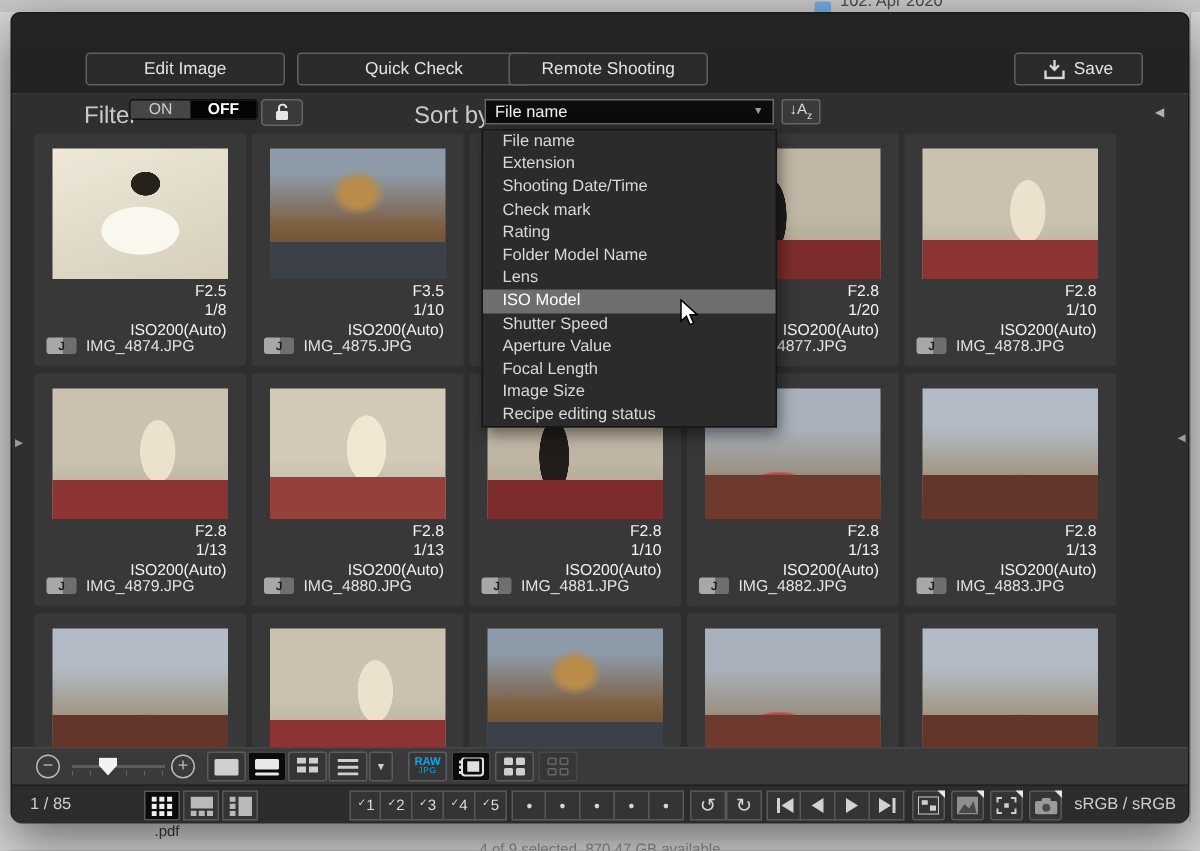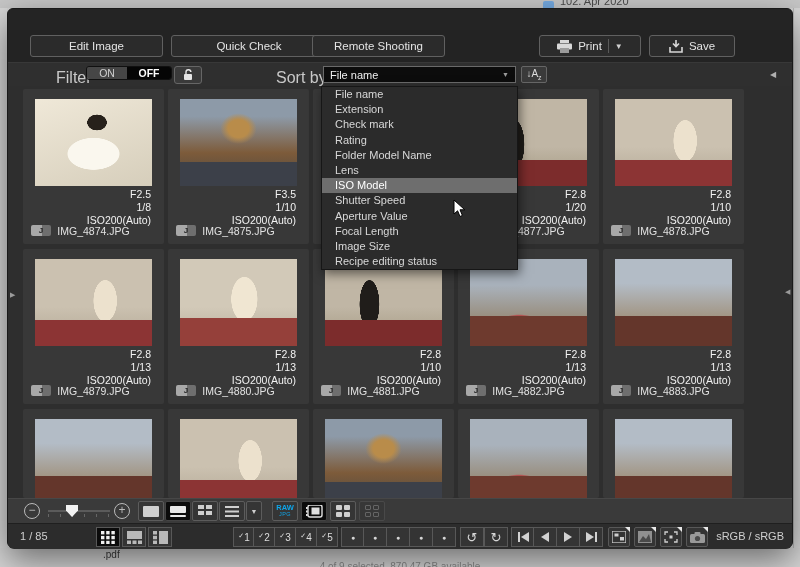--- a/index.html
+++ b/index.html
@@ -26,21 +26,21 @@
   .tl { position:absolute; top:5px; width:11px; height:11px; border-radius:50%; }
   #titlebar .title { position:absolute; width:100%; top:4px; text-align:center;
     font-size:11.5px; color:#2e2e2e; }
 
   #collapse-up { position:absolute; left:381px; top:24px; font-size:7px; color:#8d8d8d; }
 
   
   #toolbar { position:absolute; left:0; top:21px; width:100%; height:32px; background:#232323; }
   .tb-btn { position:absolute; top:5px; height:22px; background:#2b2b2b;
     border:1px solid #606060; border-radius:3px; color:#e3e3e3; font-size:11.5px;
-    display:flex; align-items:center; justify-content:center; gap:6px; }
+    display:flex; align-items:center; justify-content:center; gap:6px;margin-left:27px; }
   .tb-btn svg { display:block; }
   .tb-sep { width:1px; height:14px; background:#5a5a5a; }
   .tb-arrow { font-size:8px; color:#cfcfcf; }
 
   
   #filterbar { position:absolute; left:0; top:53px; width:100%; height:24px; background:#2f2f2f; border-top:1px solid #383838; }
   .fb-label { position:absolute; font-size:16px; color:#c9c9c9; top:6px; }
   #seg { position:absolute; left:78px; top:3px; height:14px; display:flex;
     border:1px solid #101010; border-radius:3px; overflow:hidden; }
   #seg .on { width:40px; background:#464646; color:#cfcfcf; font-size:10.5px; display:flex; align-items:center; justify-content:center; }
@@ -183,30 +183,20 @@
   <div id="toolbar">
     <div class="tb-btn" style="left:22px;width:133px;">
       <span>Edit Image</span>
     </div>
     <div class="tb-btn" style="left:163px;width:156px;">
       <span>Quick Check</span>
     </div>
     <div class="tb-btn" style="left:304px;width:133px;">
       <span>Remote Shooting</span>
     </div>
-    <div class="tb-btn" style="left:531px;width:102px;">
-      <svg width="15" height="13" viewBox="0 0 15 13">
-        <rect x="3" y="0" width="9" height="3" fill="#d8d8d8"></rect>
-        <rect x="0" y="3.5" width="15" height="6" rx="1" fill="#d8d8d8"></rect>
-        <rect x="3" y="8" width="9" height="5" fill="#9b9b9b"></rect>
-      </svg>
-      <span>Print</span>
-      <span class="tb-sep"></span>
-      <span class="tb-arrow">▼</span>
-    </div>
     <div class="tb-btn" style="left:641px;width:86px;">
       <svg width="14" height="13" viewBox="0 0 14 13">
         <path d="M7 0 L7 6 M4 3.5 L7 6.5 L10 3.5" stroke="#d8d8d8" stroke-width="1.6" fill="none"></path>
         <path d="M1 7 L1 12 L13 12 L13 7" stroke="#d8d8d8" stroke-width="1.6" fill="none"></path>
       </svg>
       <span>Save</span>
     </div>
   </div>
 
   <div id="filterbar">
@@ -369,20 +359,21 @@
         </div>
         <div class="cell cut">
           <div class="thumb ph-pews2"></div>
         </div>
       </div>
   </div>
 
   <div id="sort-menu">
       <div class="menu-item">File name</div>
       <div class="menu-item">Extension</div>
+      <div class="menu-item">Shooting Date/Time</div>
       <div class="menu-item">Check mark</div>
       <div class="menu-item">Rating</div>
       <div class="menu-item">Folder Model Name</div>
       <div class="menu-item">Lens</div>
       <div class="menu-item hl">ISO Model</div>
       <div class="menu-item">Shutter Speed</div>
       <div class="menu-item">Aperture Value</div>
       <div class="menu-item">Focal Length</div>
       <div class="menu-item">Image Size</div>
       <div class="menu-item">Recipe editing status</div>

